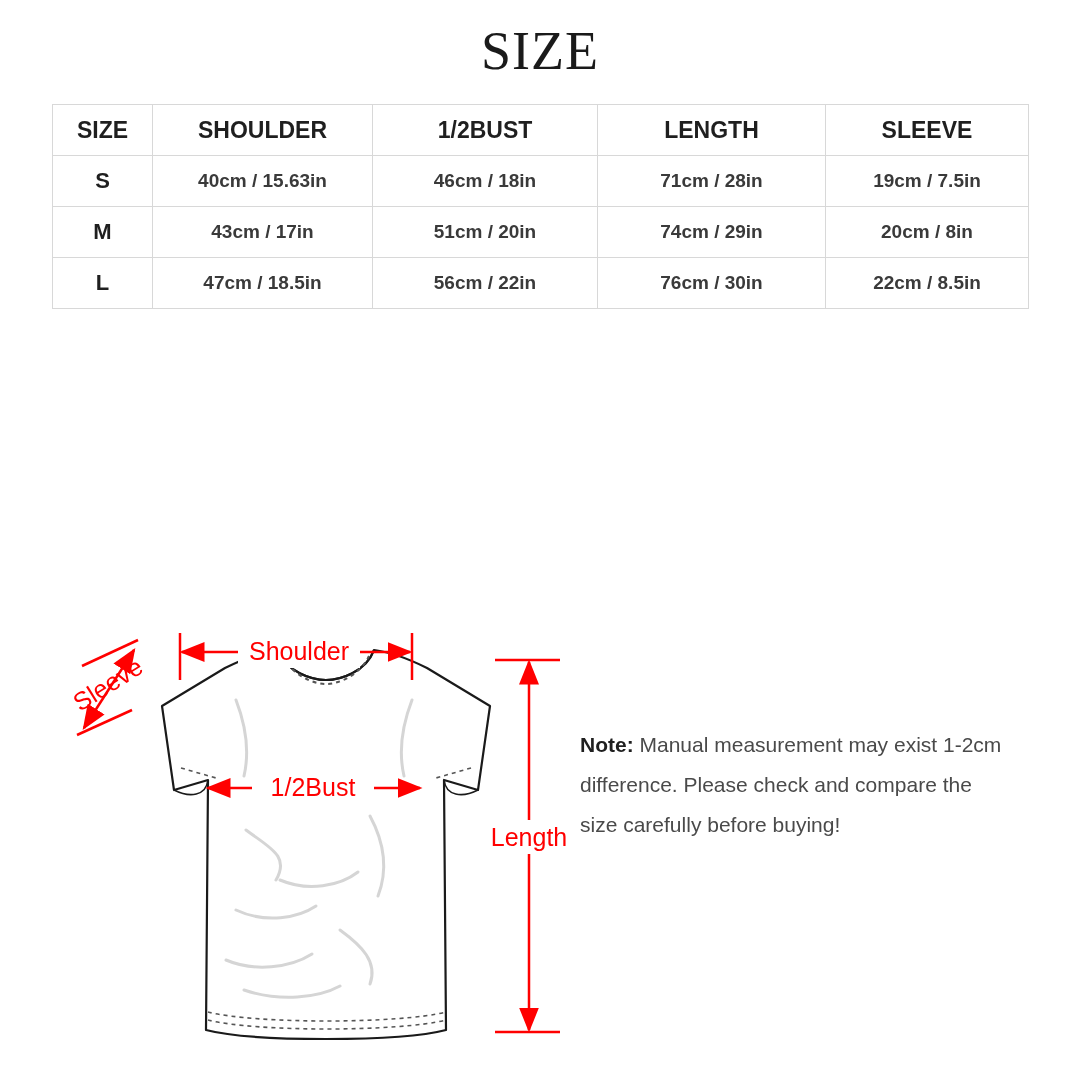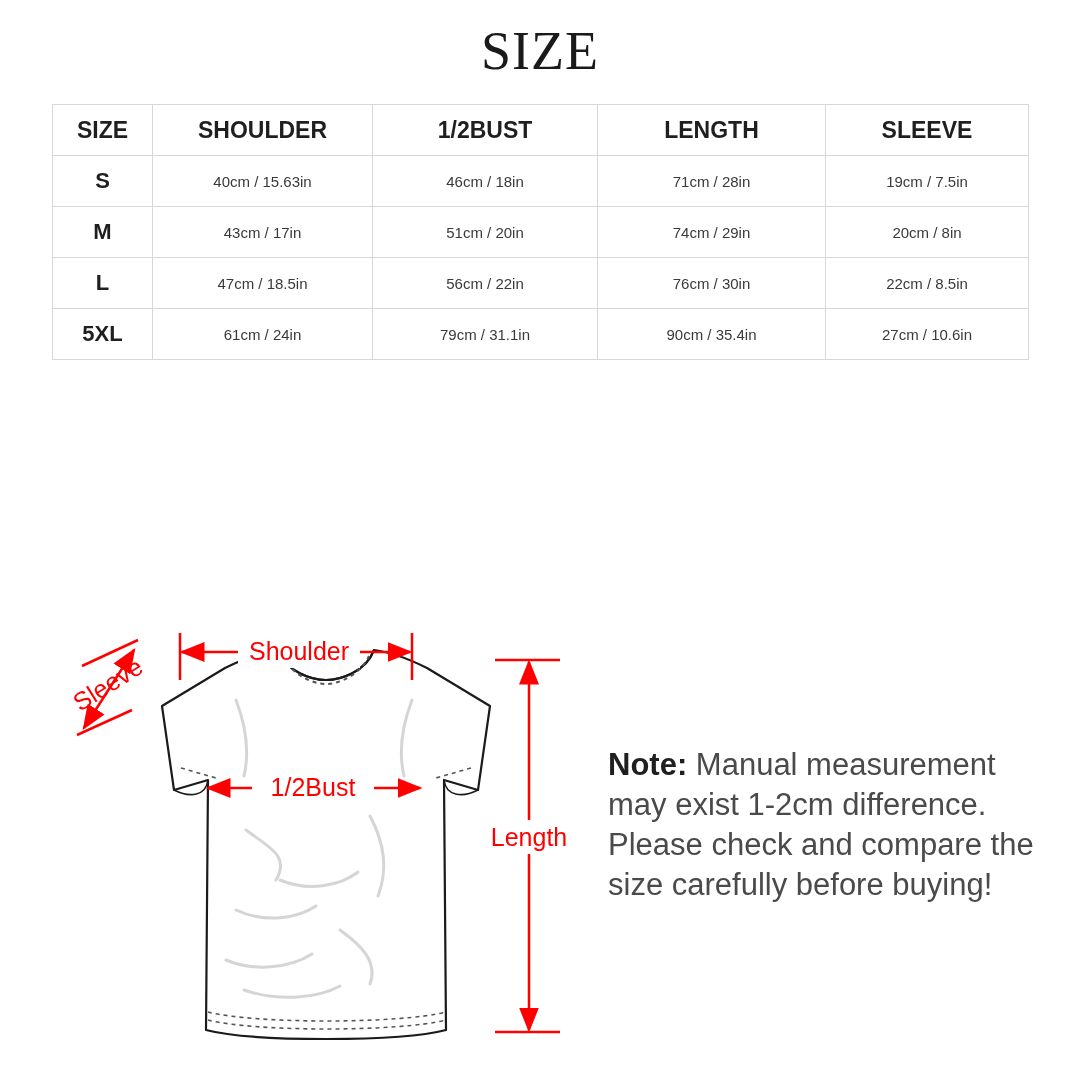--- a/index.html
+++ b/index.html
@@ -42,23 +42,23 @@
     text-align: center;
     color: #3a3a3a;
   }
   table.size-table th {
     font-size: 23px;
     font-weight: bold;
     height: 48px;
     color: #1f1f1f;
   }
   table.size-table td {
-    font-size: 15px;
+    font-size: 19px;
     height: 48px;
-    font-weight: normal;
+    font-weight: bold;
   }
   table.size-table td.size-cell {
     font-weight: bold;
     font-size: 22px;
     color: #1f1f1f;
   }
   col.c-size   { width: 100px; }
   col.c-sh     { width: 220px; }
   col.c-bust   { width: 225px; }
   col.c-len    { width: 228px; }
@@ -77,27 +77,26 @@
     position: absolute;
     left: 40px;
     top: 20px;
     width: 560px;
     height: 500px;
   }
   .diagram svg { display: block; }
 
   .note {
     position: absolute;
-    left: 608px;
+    left: 580px;
     top: 165px;
     width: 430px;
-    font-size: 31px;
+    font-size: 21px;
     line-height: 40px;
     color: #4a4a4a;
-    margin-top: 20px;
   }
   .note b {
     color: #1f1f1f;
     font-weight: bold;
   }
   .redstroke { stroke: #ff0000; fill: none; }
   .lbl {
     font-family: "Liberation Sans", sans-serif;
     font-size: 25px;
     fill: #ff0000;
@@ -140,27 +139,20 @@
         <td>51cm / 20in</td>
         <td>74cm / 29in</td>
         <td>20cm / 8in</td>
       </tr>
       <tr>
         <td class="size-cell">L</td>
         <td>47cm / 18.5in</td>
         <td>56cm / 22in</td>
         <td>76cm / 30in</td>
         <td>22cm / 8.5in</td>
-      </tr>
-      <tr>
-        <td class="size-cell">5XL</td>
-        <td>61cm / 24in</td>
-        <td>79cm / 31.1in</td>
-        <td>90cm / 35.4in</td>
-        <td>27cm / 10.6in</td>
       </tr>
     </tbody>
   </table>
 </div>
 
 <div class="lower">
 
   <div class="diagram">
     <svg width="560" height="500" viewBox="0 0 560 500" xmlns="http://www.w3.org/2000/svg">
       <defs>

